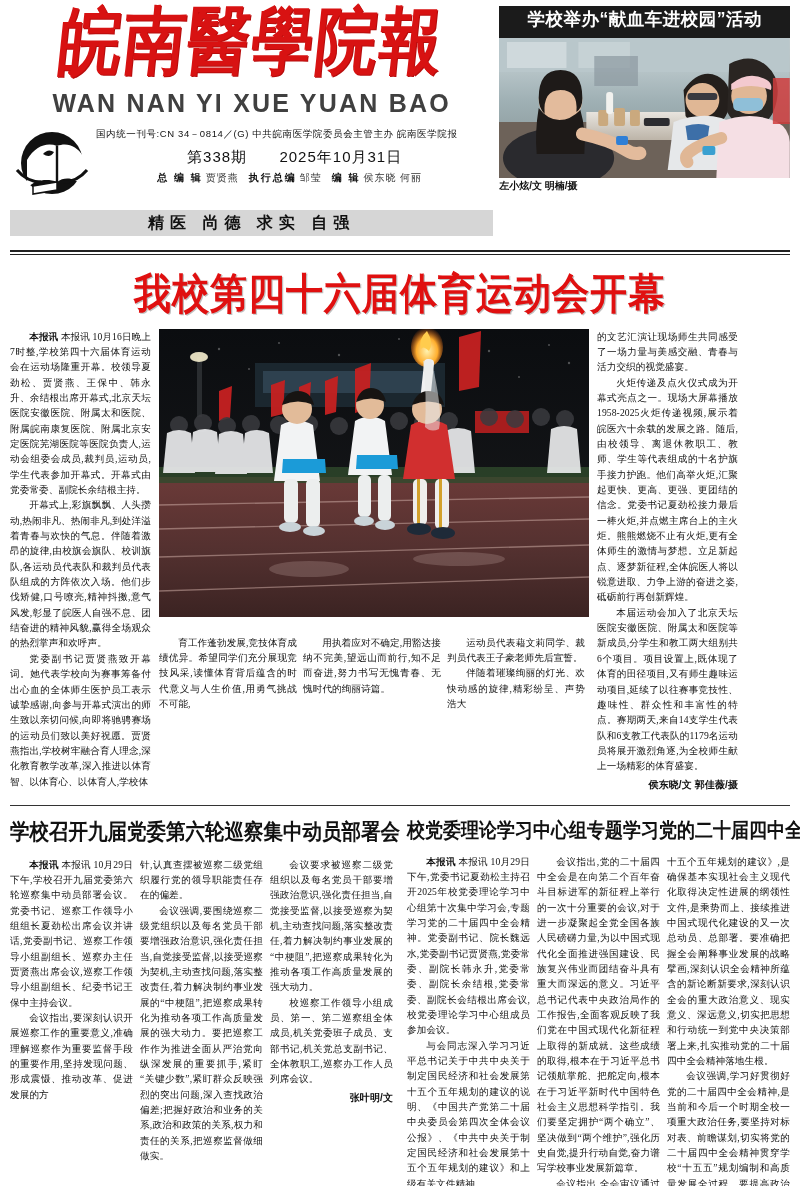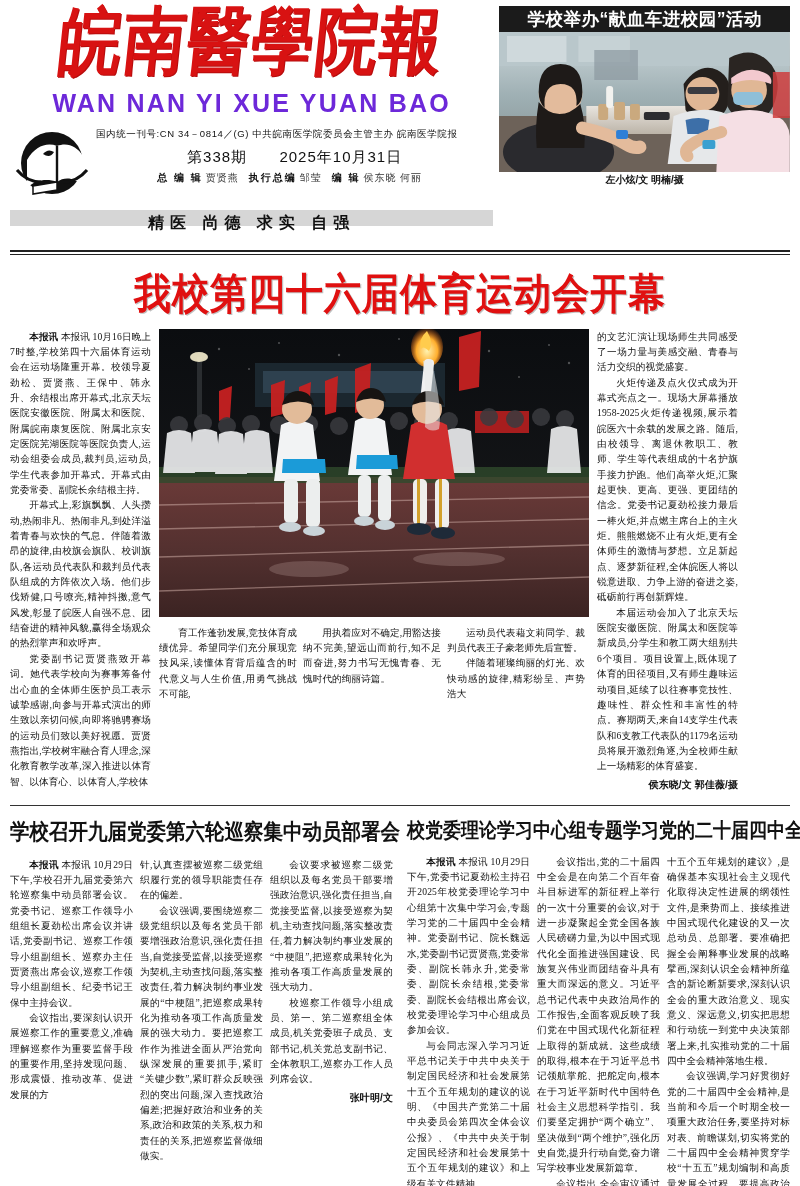--- a/index.html
+++ b/index.html
@@ -33,21 +33,21 @@
     text-shadow:1px 1px 0 #b70d0d;
     white-space:nowrap;
   }
   .paper-pinyin{
     font-family:"Liberation Sans","DejaVu Sans",sans-serif;
     font-weight:700;
     font-size:25px;
     letter-spacing:2.2px;
     text-align:center;
     margin-top:16px;
-    color:#6d28d9;
+    color:#404040;
     white-space:nowrap;
   }
   .mh-info{display:flex;margin-top:10px;}
   .mh-logo{width:84px;height:74px;flex:0 0 84px;display:flex;align-items:center;justify-content:center;}
   .mh-meta{flex:1;padding-left:2px;}
   .issn-line{
     font-size:9.5px;letter-spacing:.6px;text-align:left;white-space:nowrap;
     font-family:"Liberation Sans","DejaVu Sans",sans-serif;
   }
   .issue-line{
@@ -56,41 +56,41 @@
   }
   .issue-line .gap{display:inline-block;width:22px;}
   .staff-line{
     text-align:center;margin-top:4px;font-size:10px;white-space:nowrap;
     font-family:"Liberation Sans","DejaVu Sans",sans-serif;
   }
   .staff-line b{font-weight:700;letter-spacing:2px;}
   .staff-line span.nm{font-family:"Liberation Serif","DejaVu Serif",serif;color:#333;margin:0 10px 0 3px;letter-spacing:1px;}
 
   .motto-bar{
-    margin-top:8px;background:#d6d6d6;height:16px;line-height:26px;
+    margin-top:8px;background:#d6d6d6;height:26px;line-height:26px;
     text-align:center;font-size:16px;font-weight:700;letter-spacing:6px;
     font-family:"Liberation Sans","DejaVu Sans",sans-serif;
   }
   .rule-thick{border-top:2.4px solid #222;margin-top:4px;}
   .rule-thin{border-top:1px solid #222;margin-top:1.6px;}
 
   
   .feat-title{
     background:#1b1b1b;color:#fff;text-align:center;
     font-family:"Liberation Sans","DejaVu Sans",sans-serif;
     font-weight:700;font-size:17.5px;letter-spacing:.5px;
-    height:26px;line-height:26px;white-space:nowrap;overflow:hidden;
+    height:32px;line-height:26px;white-space:nowrap;overflow:hidden;
   }
   .feat-photo{height:140px;width:100%;position:relative;overflow:hidden;background:#b9a79a;}
   .feat-cap{
     font-size:9.4px;line-height:1.52;text-align:justify;margin-top:5px;color:#1a1a1a;
     font-family:"Liberation Serif","DejaVu Serif",serif;letter-spacing:.2px;
   }
   .feat-cap .indent{display:inline-block;width:18px;}
-  .feat-credit{text-align:center;font-weight:700;font-size:10px;margin-top:1px;
+  .feat-credit{text-align:left;font-weight:700;font-size:10px;margin-top:1px;
     font-family:"Liberation Sans","DejaVu Sans",sans-serif;}
 
   
   .big-head{
     text-align:center;color:#e01010;font-weight:700;
     font-family:"Liberation Sans","DejaVu Sans",sans-serif;
     font-size:37px;letter-spacing:1px;margin:14px 0 10px 0;
     transform:scaleY(1.14);transform-origin:center;white-space:nowrap;
     text-shadow:1.2px 1.2px 0 rgba(0,0,0,.25);
   }
@@ -101,21 +101,21 @@
   .lead-mid{width:430px;}
   .art-text{
     font-size:9.6px;line-height:1.6;text-align:justify;
     font-family:"Liberation Serif","DejaVu Serif",serif;letter-spacing:.1px;
     text-justify:inter-ideograph;
   }
   .art-text p{margin:0;text-indent:2em;}
   .art-text p.first{text-indent:2em;}
   .lead-tag{font-weight:700;font-family:"Liberation Sans","DejaVu Sans",sans-serif;}
   .main-photo{width:430px;height:288px;background:#2a1d1d;position:relative;overflow:hidden;}
-  .mid-cols{display:flex;gap:6px;margin-top:8px;}
+  .mid-cols{display:flex;gap:6px;margin-top:18px;}
   .mid-cols .c{width:138px;}
   .byline{text-align:right;font-weight:700;font-size:10px;margin-top:3px;
     font-family:"Liberation Sans","DejaVu Sans",sans-serif;}
 
   
   .sec-rule{border-top:1px solid #333;margin:12px 0 0 0;}
 
   
   .lower{display:flex;gap:14px;margin-top:12px;}
   .lower .half{width:383px;}

